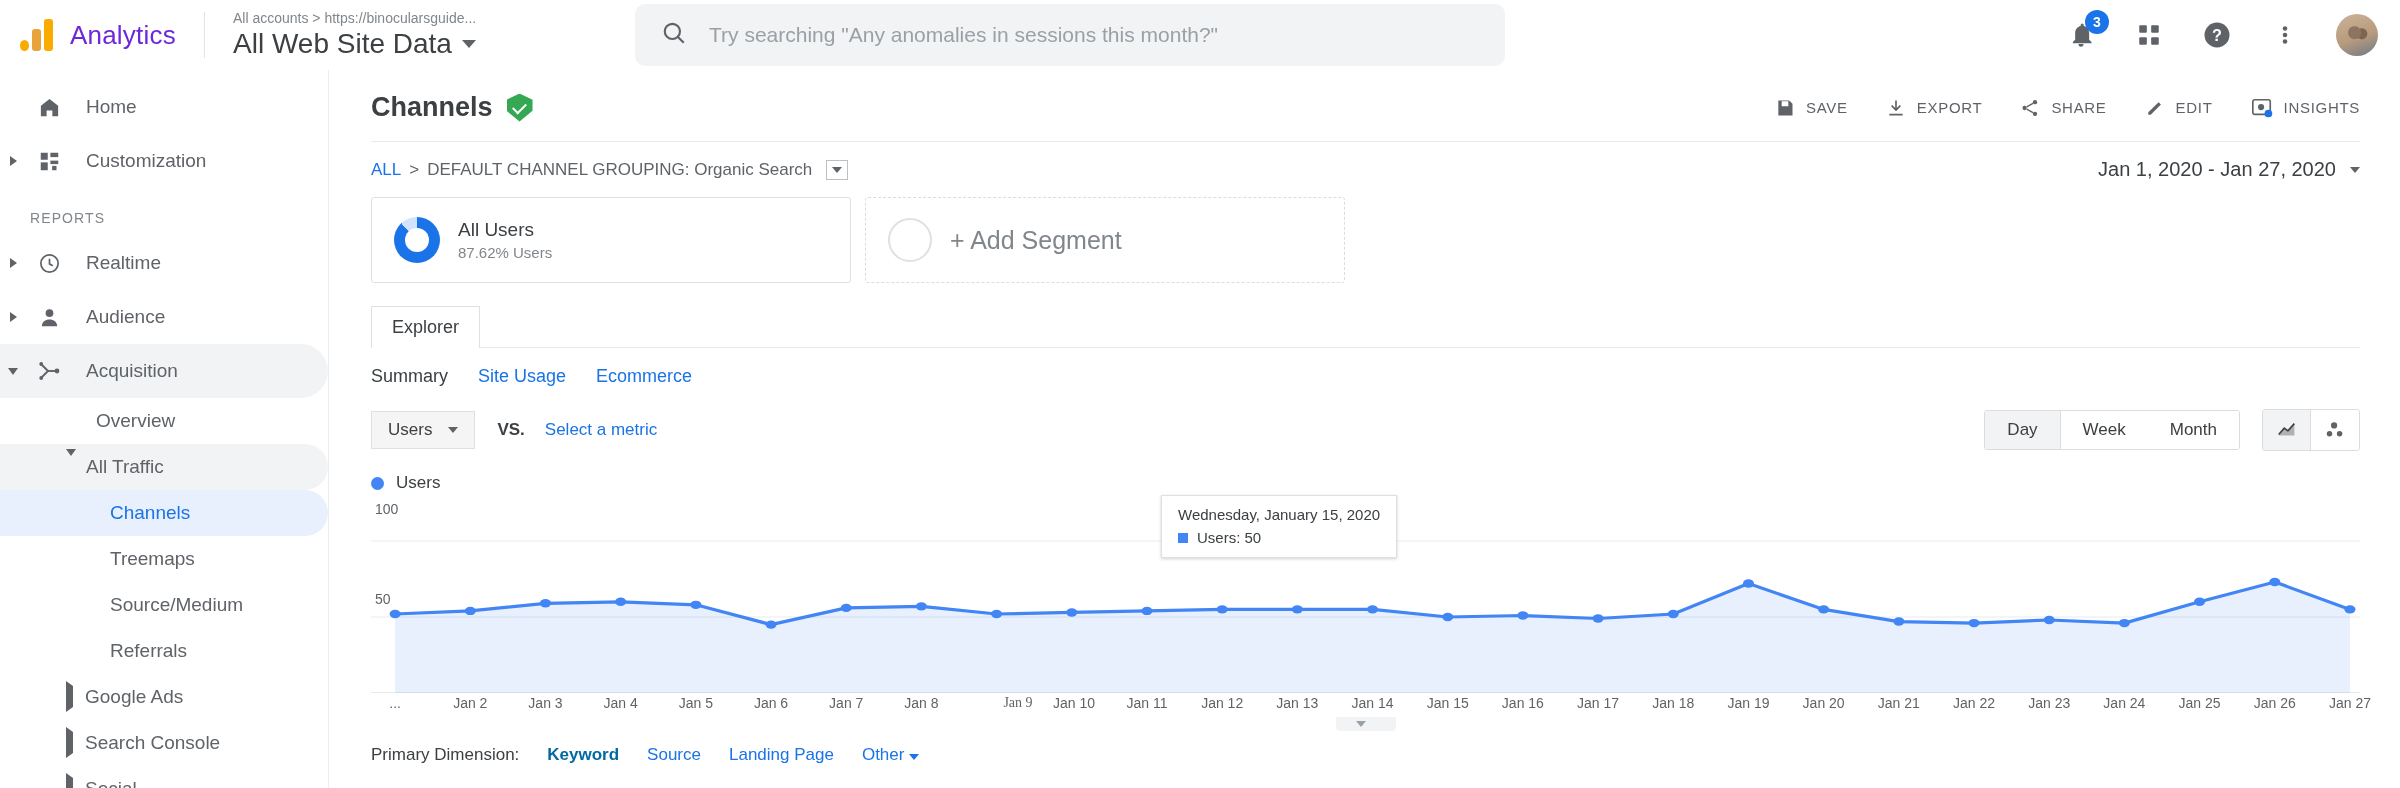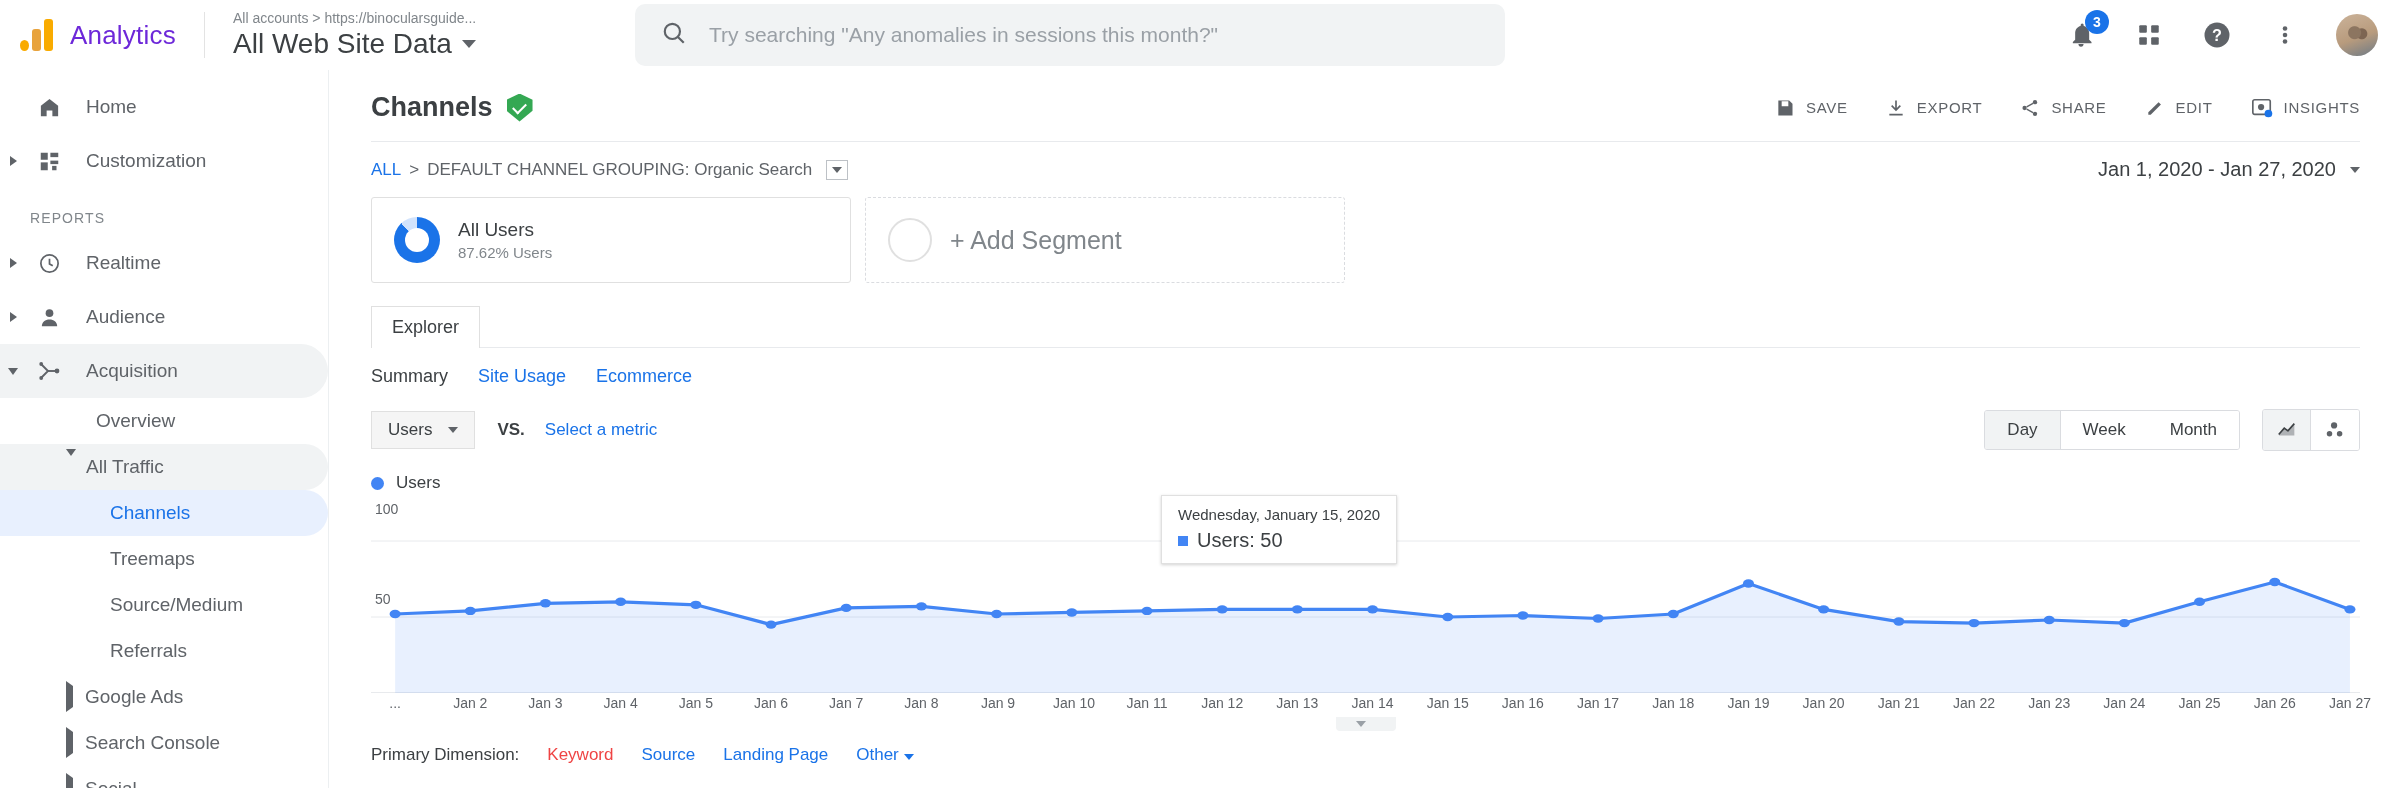--- a/index.html
+++ b/index.html
@@ -150,29 +150,29 @@
   
   .legend { display: flex; align-items: center; gap: 12px; padding: 22px 0 0 42px; font-size: 17px; color: #3c4043; }
   .legend .dot { width: 13px; height: 13px; border-radius: 50%; background: #4285f4; }
   .chart-wrap { position: relative; margin: 10px 40px 0 42px; height: 190px; }
   .chart-wrap svg { display: block; width: 100%; height: 100%; }
   .ylab { position: absolute; left: 4px; font-size: 14px; color: #5f6368; }
   .tooltip {
     position: absolute; background: #fff; border: 1px solid #e0e0e0; box-shadow: 0 1px 3px rgba(0,0,0,.18);
     padding: 10px 16px 11px; font-size: 15px; color: #3c4043; white-space: nowrap;
   }
-  .tooltip .tt-row { display: flex; align-items: center; gap: 9px; margin-top: 6px; font-size: 20px; }
+  .tooltip .tt-row { display: flex; align-items: center; gap: 9px; margin-top: 6px; font-size: 15px; }
   .tooltip .tt-sq { width: 10px; height: 10px; background: #4285f4; }
   .xaxis { position: relative; margin: 0 40px 0 42px; height: 26px; }
   .xaxis span { position: absolute; font-size: 14px; color: #5f6368; transform: translateX(-50%); white-space: nowrap; }
   .resize-handle { position: absolute; left: 50%; transform: translateX(-50%); bottom: -12px; width: 60px; height: 14px; background: #f1f3f4; border-radius: 0 0 4px 4px; display:flex;align-items:center;justify-content:center;}
 
   .primdim { display: flex; align-items: flex-end; gap: 28px; padding: 26px 0 0 42px; font-size: 17px; }
   .primdim .plabel { color: #3c4043; }
-  .primdim .pactive { color: #ef4444; font-weight: normal; }
+  .primdim .pactive { color: #0369a1; font-weight: bold; }
   .primdim .plink { color: #1a73e8; cursor: pointer; }
 </style>
 </head>
 <body>
 
 <div class="app">
 
   <div class="topbar">
     <div class="logo-wrap">
       <div class="ga-logo">
@@ -537,21 +537,21 @@
           <span class="caret-sm" style="border-top-color:#9aa0a6;"></span>
         </div>
       <span style="left: 24.1091px; top: 2px;">...</span>
           <span style="left: 99.2955px; top: 2px;">Jan 2</span>
           <span style="left: 174.482px; top: 2px;">Jan 3</span>
           <span style="left: 249.668px; top: 2px;">Jan 4</span>
           <span style="left: 324.855px; top: 2px;">Jan 5</span>
           <span style="left: 400.041px; top: 2px;">Jan 6</span>
           <span style="left: 475.227px; top: 2px;">Jan 7</span>
           <span style="left: 550.414px; top: 2px;">Jan 8</span>
-          <span style="left: 627px; top: 2px;">Jan 9</span>
+          <span style="left: 647px; top: 2px; font-family: Liberation Serif, serif;">Jan 9</span>
           <span style="left: 703px; top: 2px;">Jan 10</span>
           <span style="left: 775.973px; top: 2px;">Jan 11</span>
           <span style="left: 851.159px; top: 2px;">Jan 12</span>
           <span style="left: 926.345px; top: 2px;">Jan 13</span>
           <span style="left: 1001.53px; top: 2px;">Jan 14</span>
           <span style="left: 1076.72px; top: 2px;">Jan 15</span>
           <span style="left: 1151.9px; top: 2px;">Jan 16</span>
           <span style="left: 1227.09px; top: 2px;">Jan 17</span>
           <span style="left: 1302.28px; top: 2px;">Jan 18</span>
           <span style="left: 1377.46px; top: 2px;">Jan 19</span>

